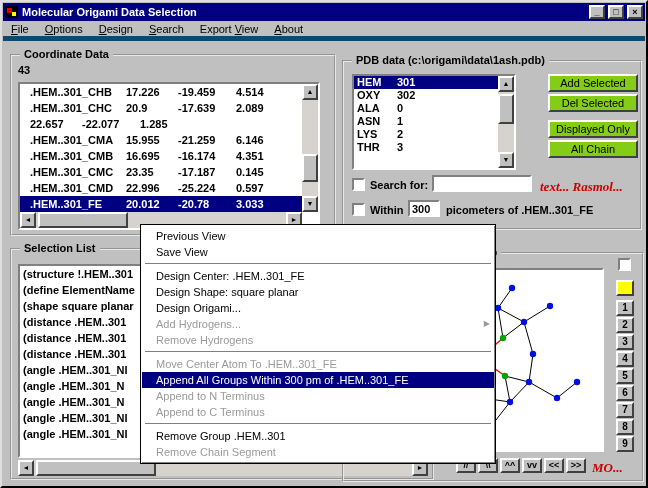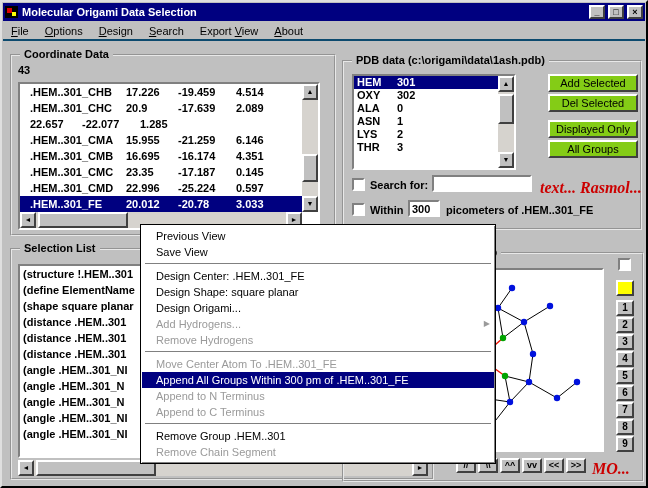--- a/index.html
+++ b/index.html
@@ -7,41 +7,41 @@
   body{position:relative;font-family:"Liberation Sans",sans-serif;font-size:11px;background:#c0c0c0;overflow:hidden}
   #window{position:absolute;inset:0;border:2px solid;border-color:#dfdfdf #000 #000 #dfdfdf;background:#c0c0c0}
   .btn{border:2px solid;border-color:#fff #404040 #404040 #fff;background:#84cc16;display:flex;align-items:center;justify-content:center;font-weight:normal;cursor:default}
   .group{position:absolute;border:2px groove #e8e8e8}
   .glabel{position:absolute;top:-8px;left:8px;background:#c0c0c0;padding:0 4px;font-weight:bold;white-space:nowrap}
   
   #titlebar{position:absolute;left:1px;top:1px;right:1px;height:18px;background:#000080;color:#fff;display:flex;align-items:center;padding:0 2px;gap:3px}
   #title-text{font-weight:bold;flex:1;white-space:nowrap;overflow:hidden}
   .tbtn{width:16px;height:14px;border:2px solid;border-color:#fff #404040 #404040 #fff;background:#c0c0c0;color:#000;font-size:9px;line-height:10px;text-align:center;font-weight:bold}
   
-  #menubar{position:absolute;left:1px;top:20px;right:1px;height:19px;display:flex;align-items:center;background:#c0c0c0;border-bottom:2px solid #0c4a6e}
+  #menubar{position:absolute;left:1px;top:20px;right:1px;height:19px;display:flex;align-items:center;background:#c0c0c0;border-bottom:5px solid #0c4a6e}
   .menu-item{padding:2px 8px;white-space:nowrap}
   
   .listbox{position:absolute;border:2px solid;border-color:#808080 #fff #fff #808080;background:#fff;overflow:hidden}
   .lrow{display:flex;height:16px;line-height:16px;font-weight:bold;white-space:nowrap;padding-left:10px}
   .lrow.sel{background:#000080;color:#fff}
   .lrow .n{width:96px}.lrow .c1{width:52px}.lrow .c2{width:58px}
   .prow{display:flex;height:13px;line-height:13px;font-weight:bold;padding-left:3px}
   .prow.sel{background:#000080;color:#fff}
   .prow .n{width:40px}
   .srow{height:16px;line-height:16px;font-weight:bold;padding-left:3px;white-space:nowrap}
   
   .vscroll{position:absolute;width:16px;background:#d6d3ce}
   .hscroll{position:absolute;height:16px;background:#d6d3ce}
   .sbtn{position:absolute;width:16px;height:16px;border:2px solid;border-color:#fff #404040 #404040 #fff;background:#c0c0c0;font-size:7px;text-align:center;line-height:12px;color:#000}
   .thumb{position:absolute;border:2px solid;border-color:#fff #404040 #404040 #fff;background:#c0c0c0}
   
   .cb{position:absolute;width:13px;height:13px;background:#fff;border:2px solid;border-color:#808080 #fff #fff #808080}
   .tin{position:absolute;border:2px solid;border-color:#808080 #fff #fff #808080;background:#fff;font:bold 11px "Liberation Sans",sans-serif;padding:0 2px;height:17px}
   .flabel{position:absolute;font-weight:bold;white-space:nowrap}
-  .rednote{position:absolute;color:#cc0000;font-style:italic;font-weight:bold;font-size:16px;white-space:nowrap;font-family:"Liberation Serif",serif}
+  .rednote{position:absolute;color:#cc0000;font-style:italic;font-weight:bold;font-size:13px;white-space:nowrap;font-family:"Liberation Serif",serif}
   
   #context-menu{position:absolute;left:138px;top:222px;width:356px;background:#fff;border:1px solid #000;box-shadow:inset 1px 1px 0 #fff,inset -1px -1px 0 #808080;padding:3px 1px;z-index:60;font-weight:normal}
   .mitem{height:16px;line-height:16px;padding:0 16px 0 14px;position:relative;white-space:nowrap;overflow:hidden}
   .mdis{color:#9a9a9a}
   .mhl{background:#000080;color:#fff}
   .marrow{position:absolute;right:4px;top:0;font-size:8px}
   .msep{height:2px;border-top:1px solid #808080;border-bottom:1px solid #fff;margin:3px 3px}
   
   #mol-canvas{position:absolute;left:6px;top:14px;width:254px;height:184px;border:2px solid;border-color:#808080 #fff #fff #808080;background:#fff}
   .numcell{position:absolute;left:272px;width:18px;height:16px;border:2px solid;border-color:#fff #404040 #404040 #fff;background:#c0c0c0;font-size:10px;font-weight:bold;text-align:center;line-height:12px}
@@ -175,21 +175,21 @@
       <div class="vscroll" style="right:0;top:0;bottom:0">
         <span class="sbtn" style="top:0;left:0">▲</span>
         <div class="thumb" style="left:0;width:16px;top:18px;height:30px"></div>
         <span class="sbtn" style="bottom:0;left:0">▼</span>
       </div>
     </div>
     <div id="pdb-buttons">
         <div class="btn" style="position: absolute; left: 204px; top: 12px; width: 90px; height: 18px;">Add Selected</div>
         <div class="btn" style="position: absolute; left: 204px; top: 32px; width: 90px; height: 18px;">Del Selected</div>
         <div class="btn" style="position: absolute; left: 204px; top: 58px; width: 90px; height: 18px;">Displayed Only</div>
-        <div class="btn" style="position: absolute; left: 204px; top: 78px; width: 90px; height: 18px;">All Groups</div>
+        <div class="btn" style="position: absolute; left: 204px; top: 78px; width: 90px; height: 18px;">All Chain</div>
       </div>
     <span class="cb" style="left:8px;top:116px"></span>
     <span class="flabel" style="left:26px;top:117px">Search for:</span>
     <input class="tin" style="left: 88px; top: 113px; width: 100px;" value="">
     <span class="rednote" style="left:196px;top:117px">text... Rasmol...</span>
     <span class="cb" style="left:8px;top:141px"></span>
     <span class="flabel" style="left:26px;top:142px">Within</span>
     <input class="tin" style="left: 64px; top: 138px; width: 32px;" value="300">
     <span class="flabel" style="left:102px;top:142px">picometers of .HEM..301_FE</span>
   </div>

